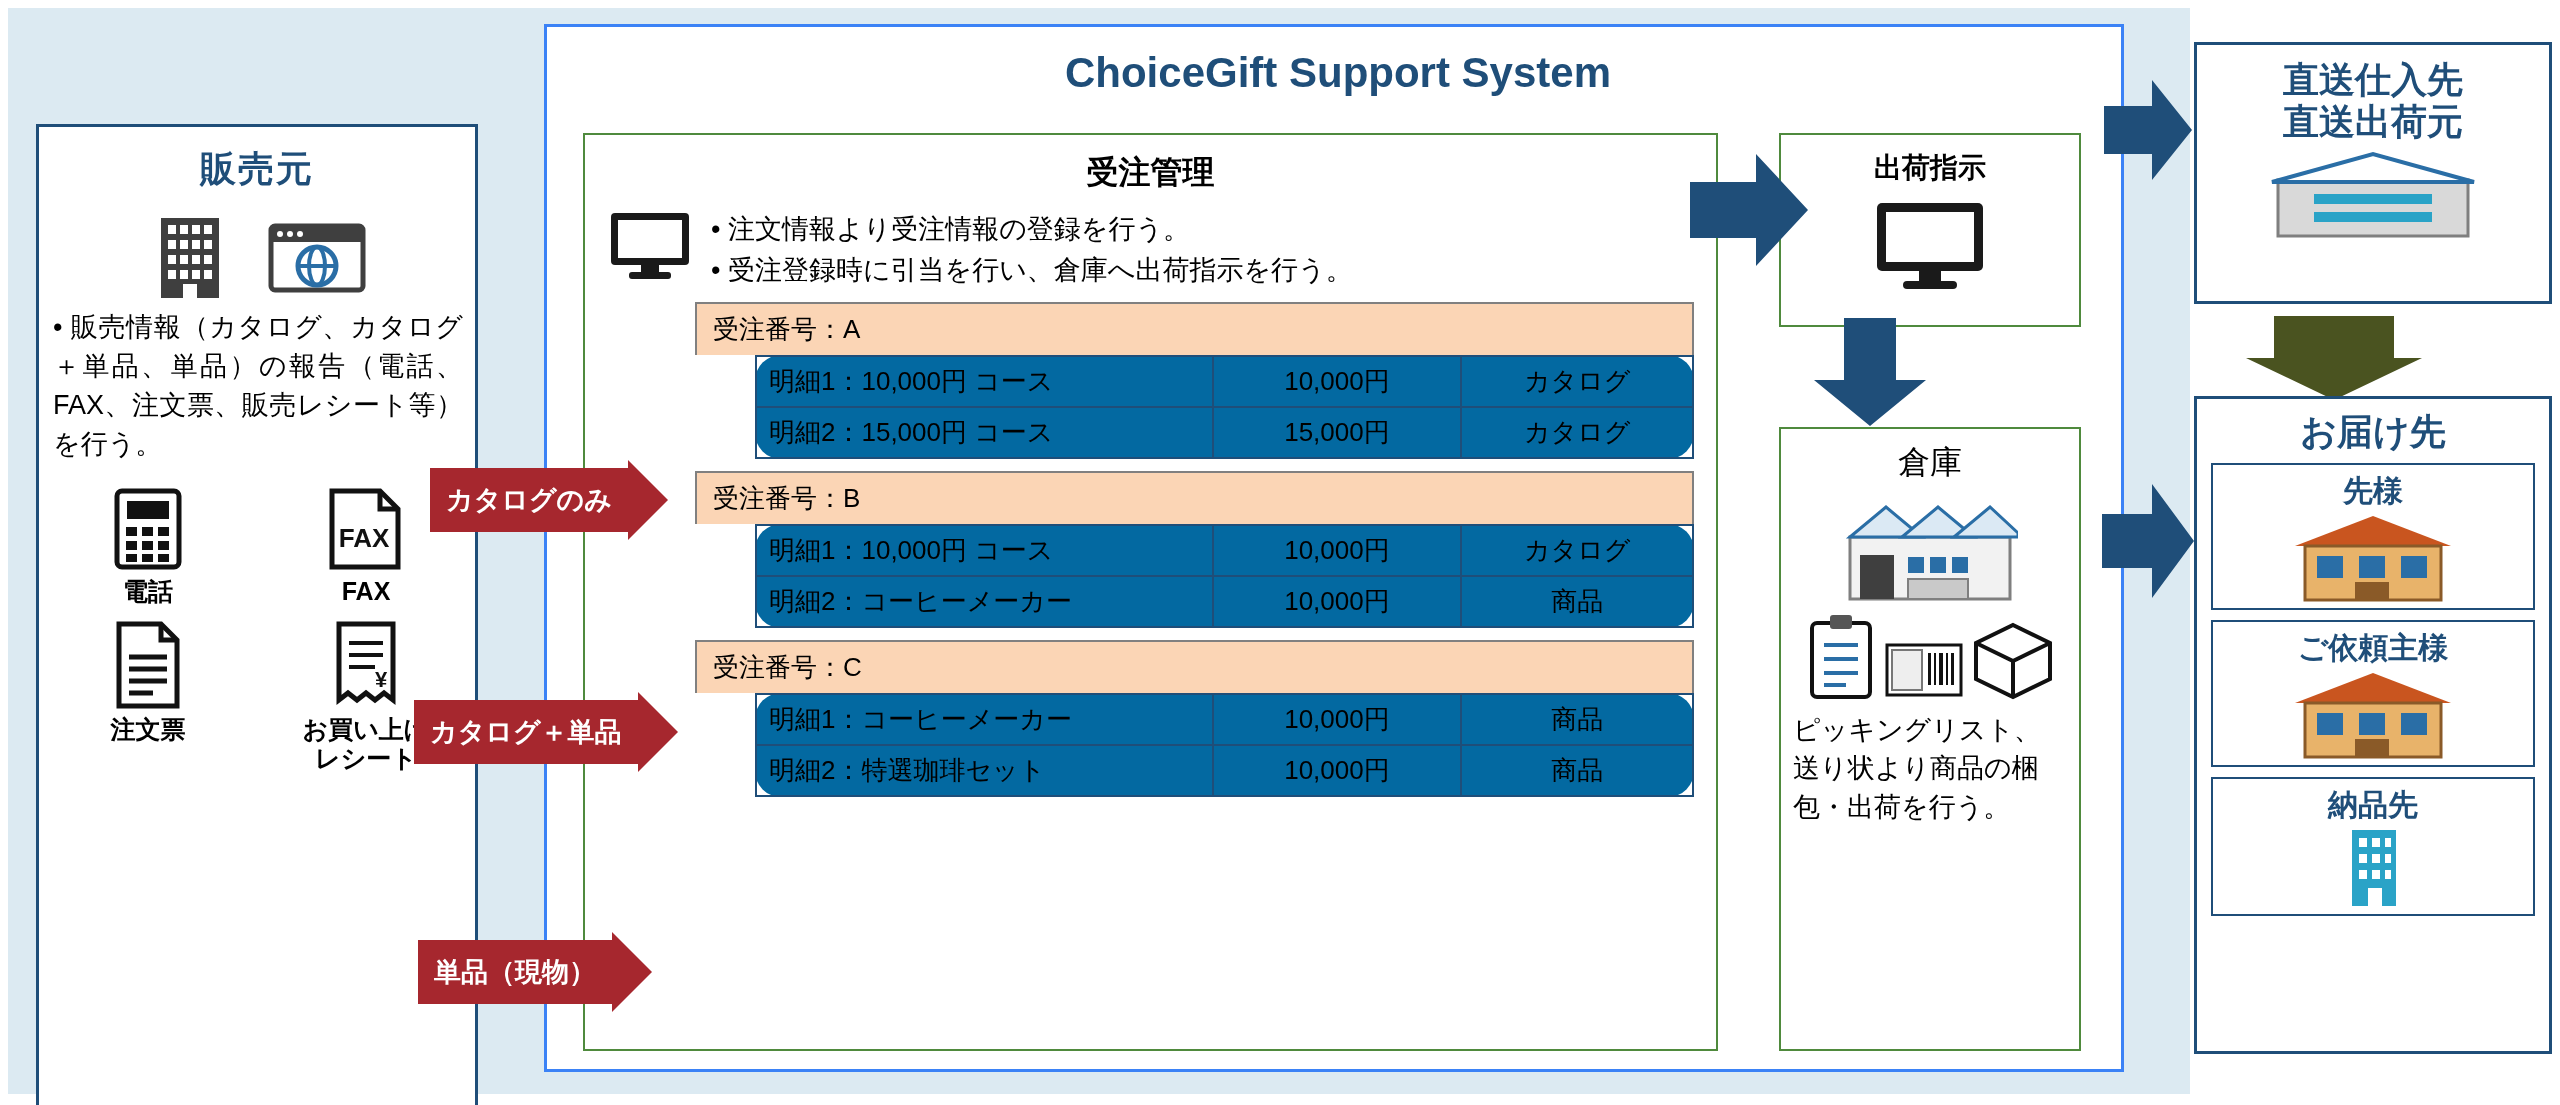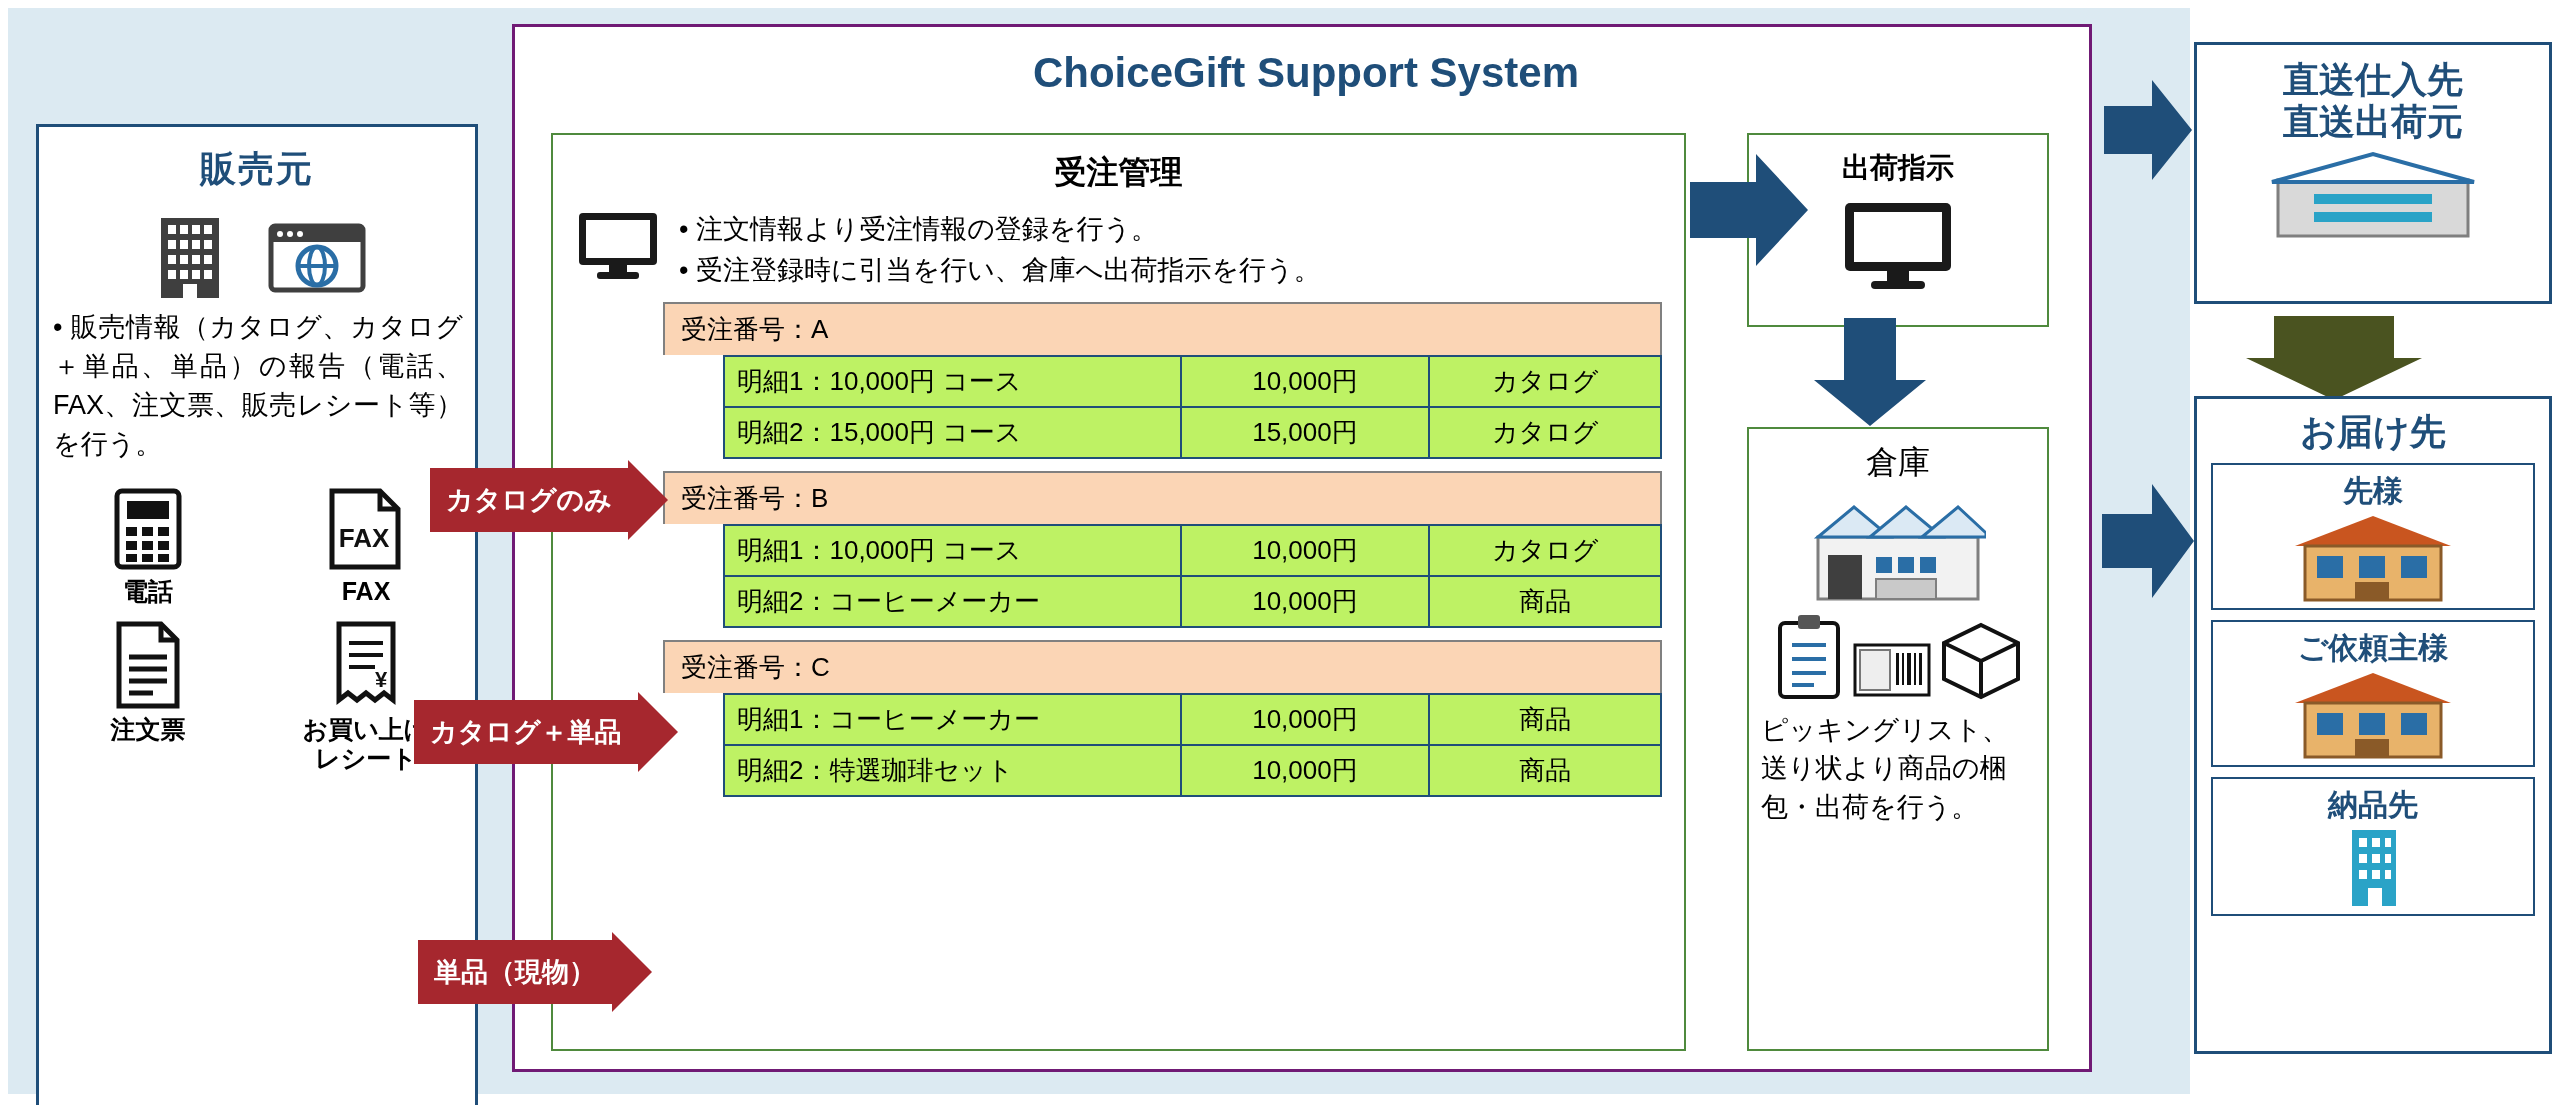--- a/index.html
+++ b/index.html
@@ -69,26 +69,26 @@
     font-size: 25px;
     font-weight: bold;
     text-align: center;
     color: #000;
     margin-top: 4px;
     line-height: 1.15;
   }
   
   .system-box {
     position: absolute;
-    left: 512px;
+    left: 544px;
     top: 24px;
     width: 1580px;
     height: 1048px;
     background: #ffffff;
-    border: 3px solid #701a75;
+    border: 3px solid #3b82f6;
     box-sizing: border-box;
     padding-left: 8px;
   }
   .system-title {
     text-align: center;
     font-size: 42px;
     font-weight: bold;
     color: #1f4e79;
     margin-top: 22px;
   }
@@ -132,21 +132,22 @@
     border-bottom: none;
     font-size: 26px;
     padding: 8px 16px;
     color: #000;
     box-sizing: border-box;
   }
   table.order-table {
     border-collapse: collapse;
     width: 100%;
     table-layout: fixed;
-    background: #bef264;
+    background: #0369a1;
+    border-radius: 26px;
   }
   table.order-table td {
     border: 2px solid #1f4e79;
     font-size: 26px;
     padding: 7px 12px;
     color: #000;
     height: 34px;
   }
   td.col-name { width: 50%; }
   td.col-price { width: 26%; text-align: center; }

